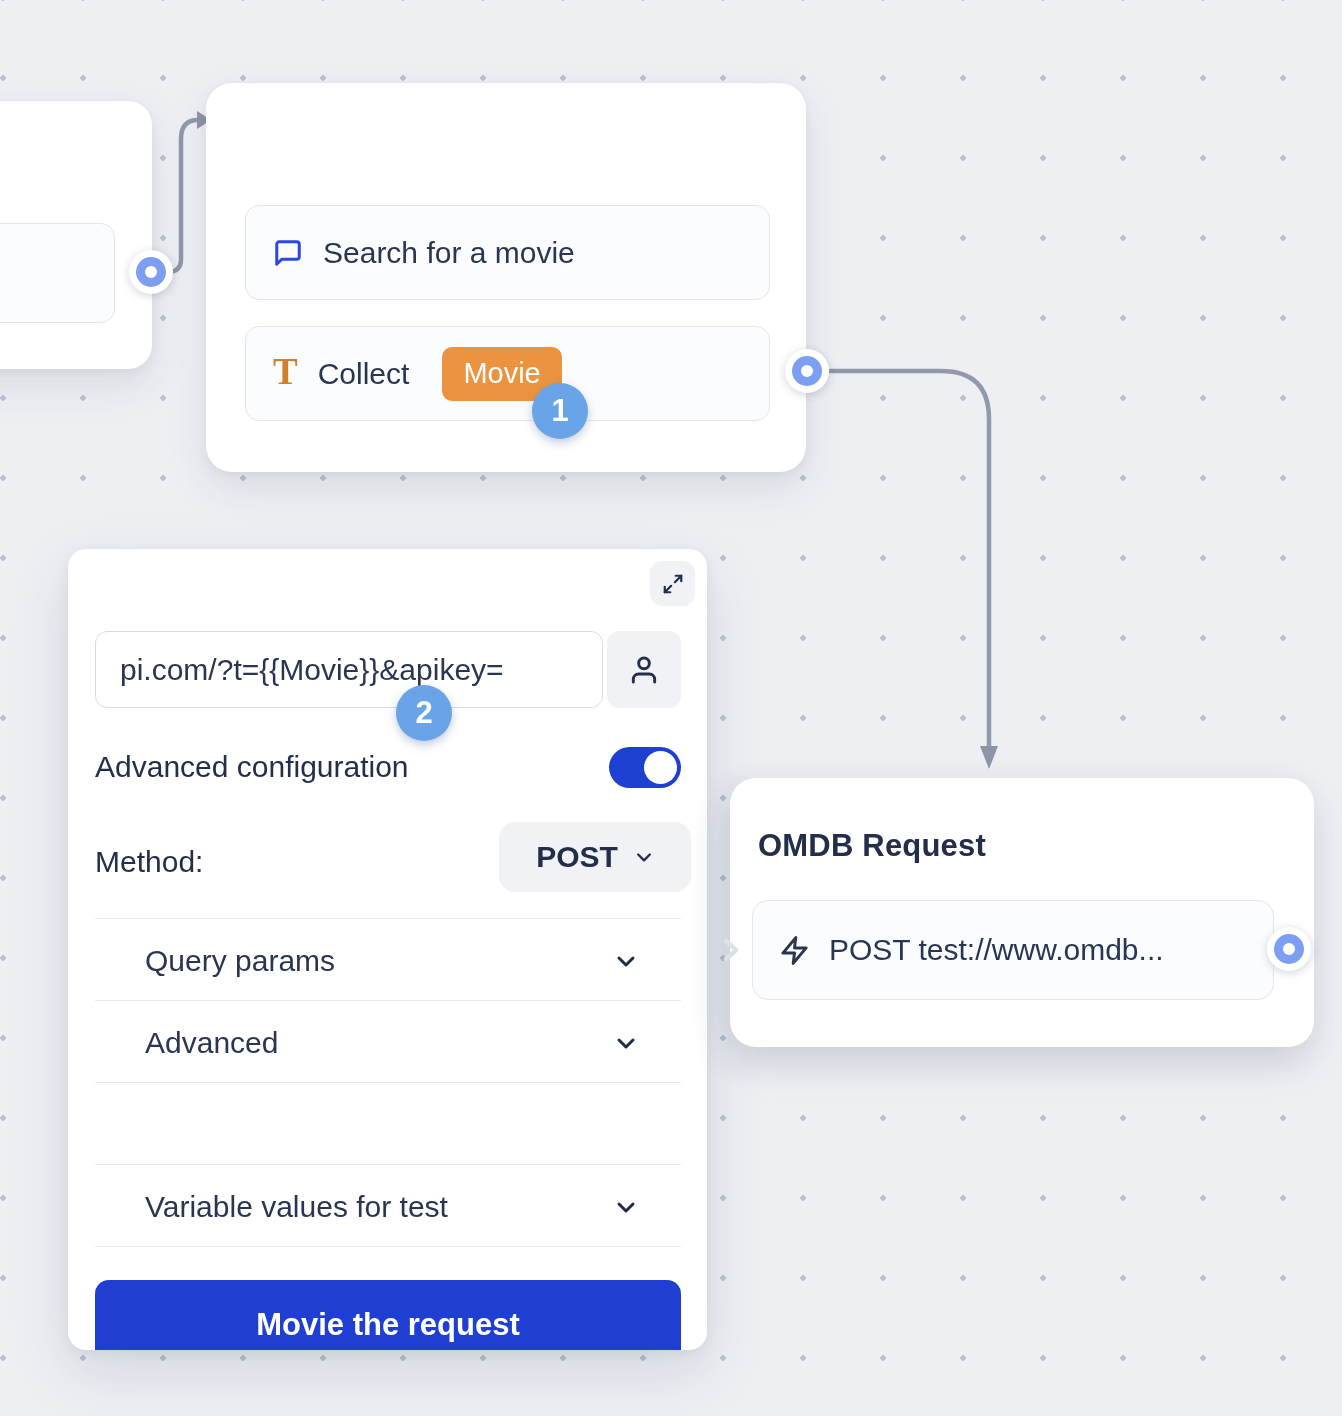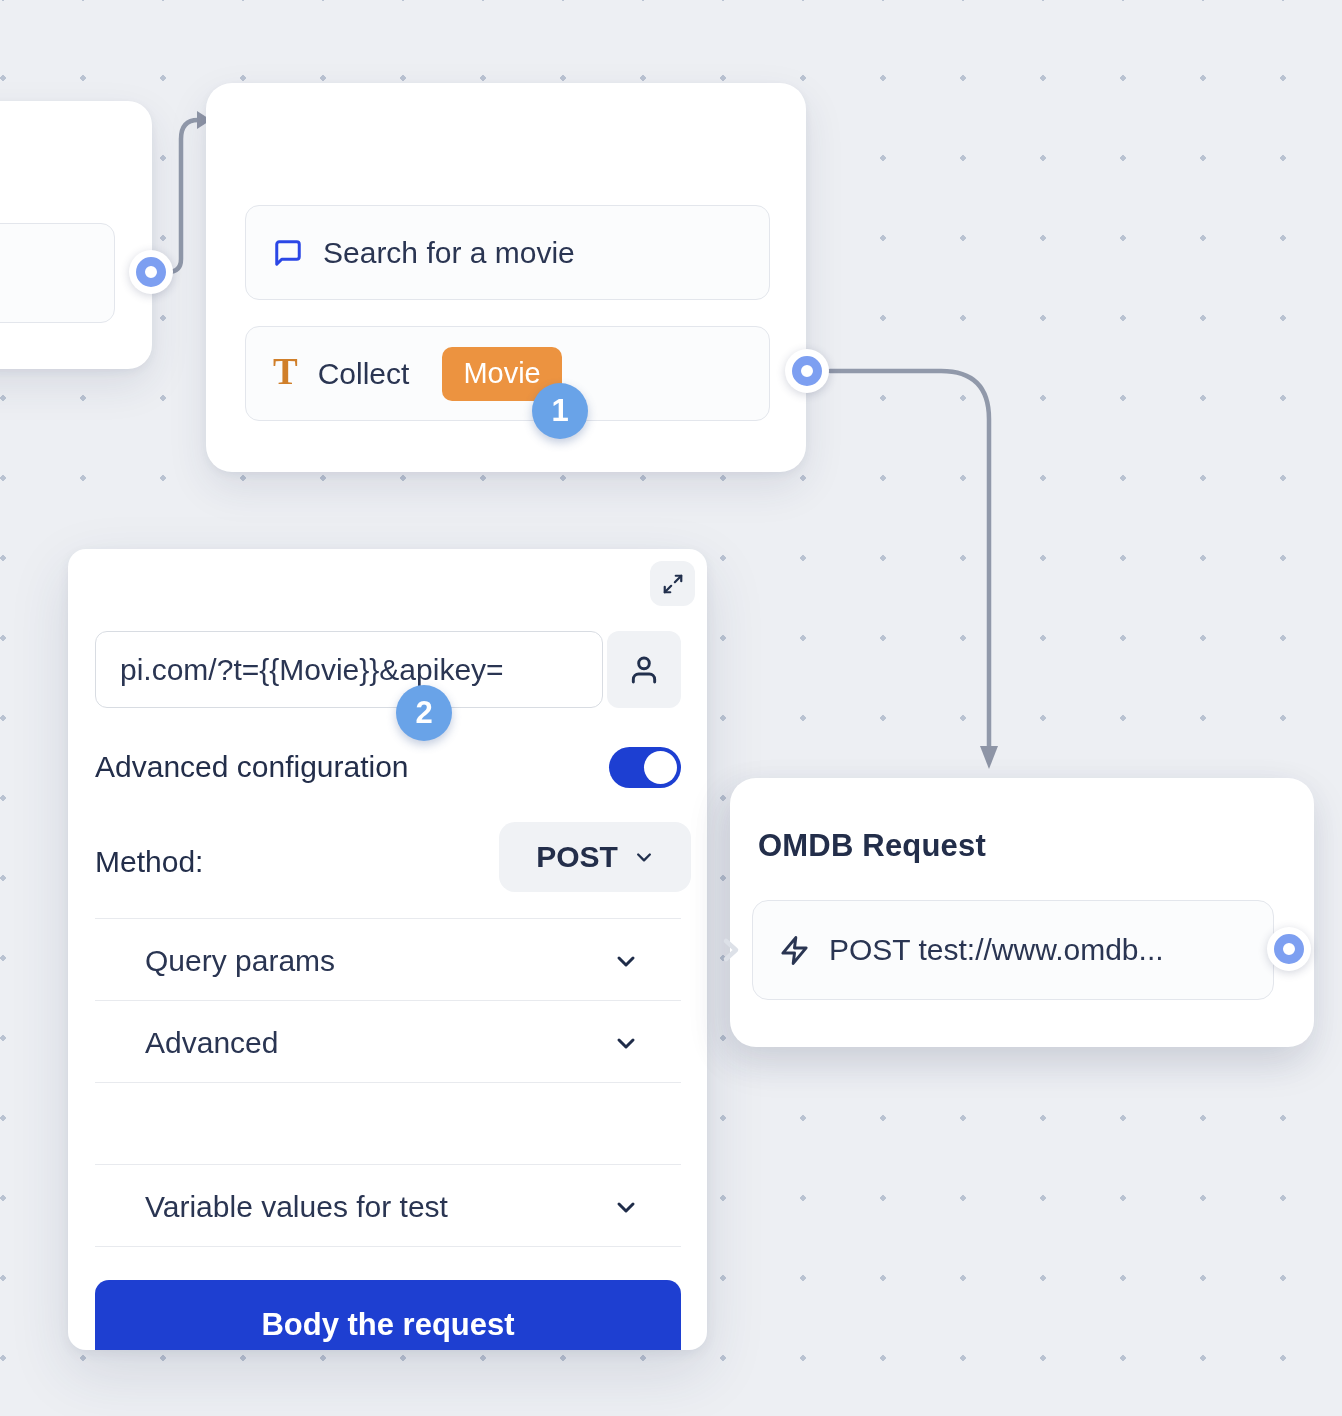--- a/index.html
+++ b/index.html
@@ -208,21 +208,21 @@
     <div class="divider" style="top:615px"></div>
 
     <div class="section-row" style="top:623px">
       <span class="lbl">Variable values for test</span>
       <svg class="chev" width="24" height="24" viewBox="0 0 24 24" fill="none" stroke="#1f2c49" stroke-width="3" stroke-linecap="round" stroke-linejoin="round">
         <polyline points="5 9 12 16 19 9"></polyline>
       </svg>
     </div>
     <div class="divider" style="top:697px"></div>
 
-    <button class="test-btn">Body the request</button>
+    <button class="test-btn">Movie the request</button>
   </div>
 
   <div class="port port-a">
     <div class="halo"></div>
     <div class="ring"></div>
   </div>
   <div class="port port-b">
     <div class="halo"></div>
     <div class="ring"></div>
   </div>

